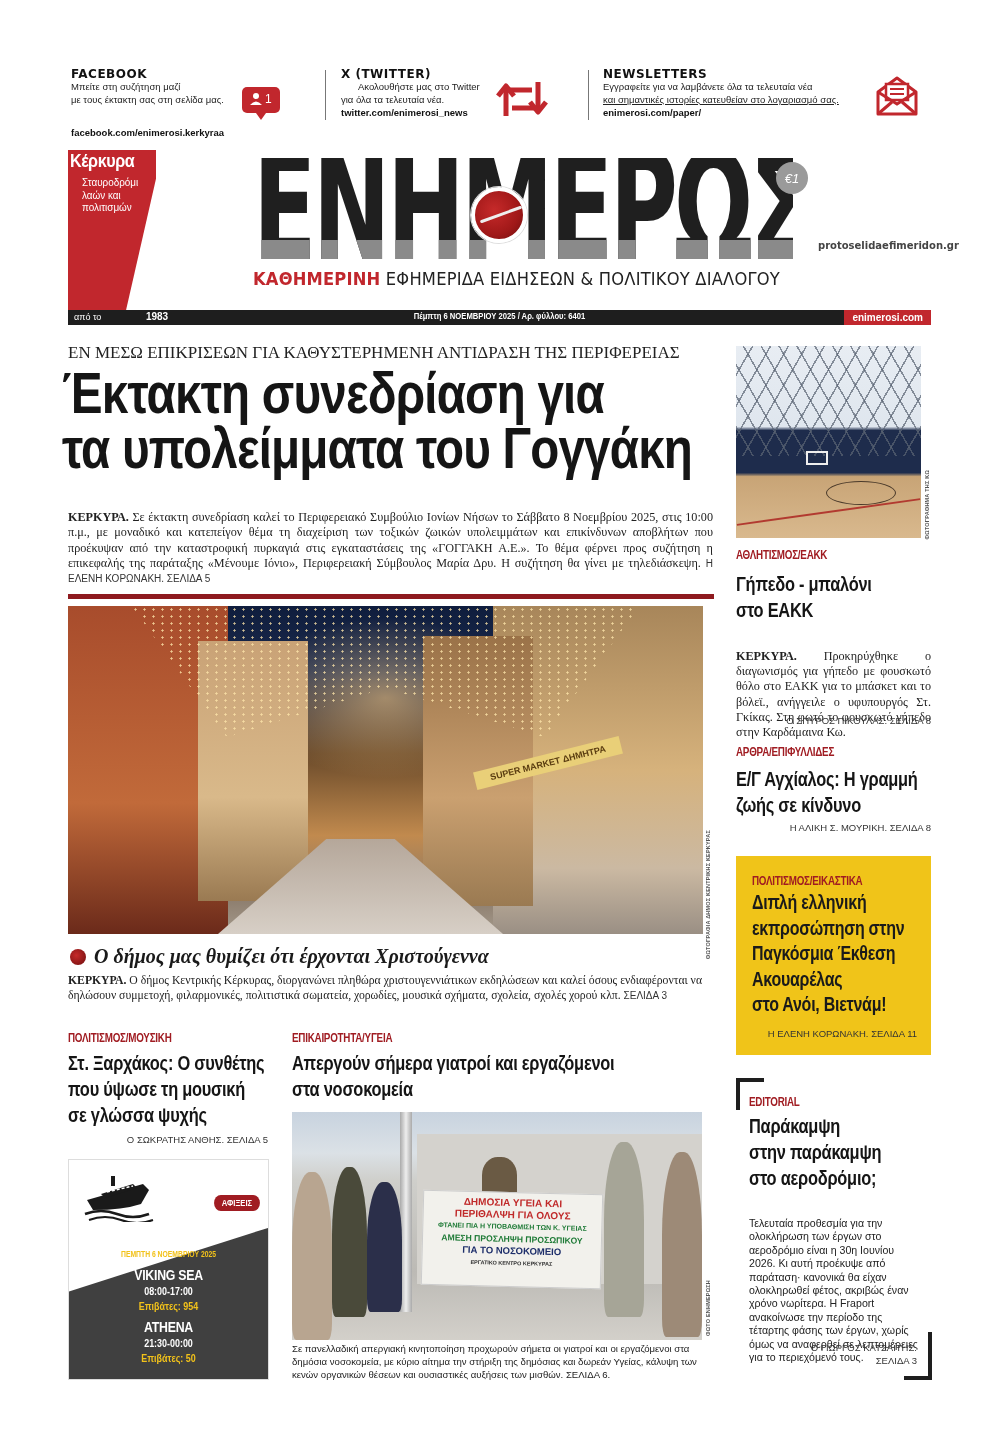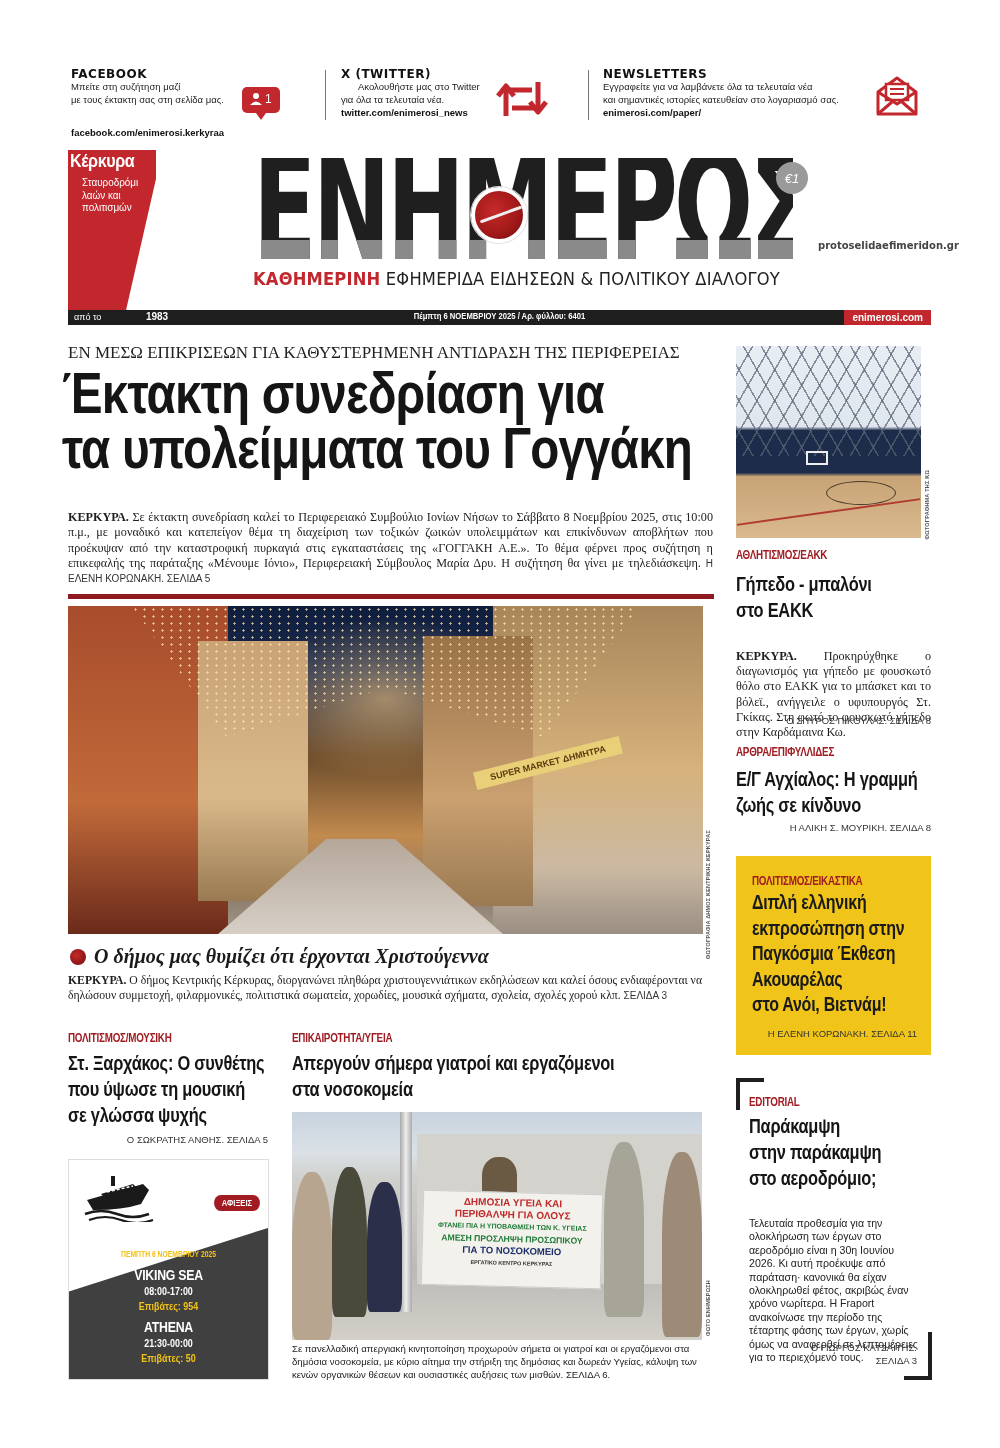--- a/index.html
+++ b/index.html
@@ -149,21 +149,21 @@
     <path d="M10 40 V14 H36" fill="none" stroke="#c1272d" stroke-width="5" stroke-linejoin="round"></path>
     <polyline points="2,20 10,10 18,20" fill="none" stroke="#c1272d" stroke-width="5" stroke-linejoin="round"></polyline>
     <path d="M42 6 V32 H16" fill="none" stroke="#c1272d" stroke-width="5" stroke-linejoin="round"></path>
     <polyline points="34,26 42,36 50,26" fill="none" stroke="#c1272d" stroke-width="5" stroke-linejoin="round"></polyline>
   </svg>
 
   <div class="vsep" style="left:588px;top:70px;height:50px;"></div>
 
   <div class="abs social-title" style="left:603px;top:67px;">NEWSLETTERS</div>
   <div class="abs social-text" style="left:603px;top:81px;">Εγγραφείτε για να λαμβάνετε όλα τα τελευταία νέα</div>
-  <div class="abs social-text" style="left:603px;top:94px;">και σημαντικές ιστορίες κατευθείαν στο λογαριασμό σας.</div>
+  <div class="abs social-text" style="left:603px;top:94px;text-decoration:underline;">και σημαντικές ιστορίες κατευθείαν στο λογαριασμό σας.</div>
   <div class="abs social-link" style="left:603px;top:107px;">enimerosi.com/paper/</div>
   <svg class="abs" style="left:874px;top:74px;" width="46" height="44" viewBox="0 0 46 44">
     <path d="M4 18 L23 4 L42 18 V40 H4 Z" fill="none" stroke="#c1272d" stroke-width="3" stroke-linejoin="round"></path>
     <rect x="12" y="10" width="22" height="16" fill="#fff" stroke="#c1272d" stroke-width="2.5"></rect>
     <line x1="16" y1="15" x2="30" y2="15" stroke="#c1272d" stroke-width="2"></line>
     <line x1="16" y1="20" x2="30" y2="20" stroke="#c1272d" stroke-width="2"></line>
     <path d="M4 18 L23 30 L42 18" fill="none" stroke="#c1272d" stroke-width="3"></path>
     <path d="M4 40 L18 28 M42 40 L28 28" stroke="#c1272d" stroke-width="3"></path>
   </svg>
 </div>

